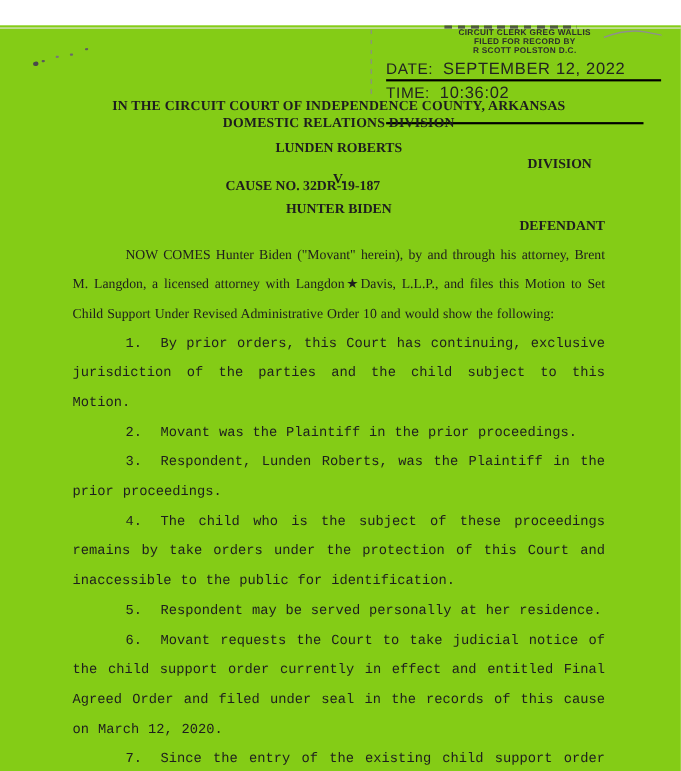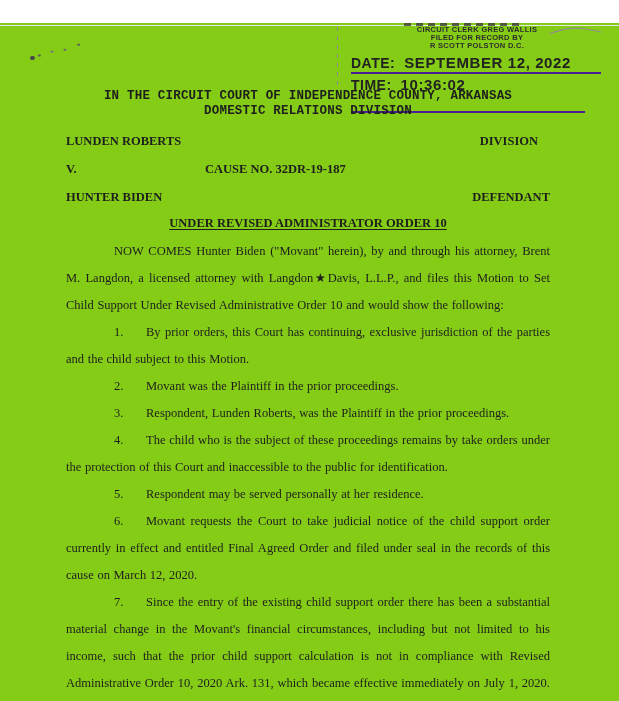--- a/index.html
+++ b/index.html
@@ -39,48 +39,48 @@
   .stamp{
     position:absolute;left:346px;top:3px;width:262px;
     font-family:"Liberation Sans", sans-serif;color:#222;
   }
   .stamp-small{
     font-size:7.5px;font-weight:bold;letter-spacing:.3px;text-align:center;line-height:8px;
     color:#2d2d2d;
   }
   .stamp-row{
     display:flex;align-items:baseline;gap:9px;
-    border-bottom:2px solid #4c1d95;
-    font-weight:bold;margin-left:5px;
+    border-bottom:2px solid #000000;
+    font-weight:normal;margin-left:5px;
   }
   .stamp-row.date{width:250px;margin-top:4px;padding-bottom:1px;}
   .stamp-row.time{width:234px;margin-top:2px;padding-bottom:18px;}
   .stamp-lbl{font-size:14px;letter-spacing:.5px;}
   .stamp-val{font-size:15px;letter-spacing:.6px;}
   
   .content{position:absolute;left:66px;top:66px;width:484px;}
   .court-header{
-    text-align:center;font-weight:bold;font-size:12.5px;line-height:15px;letter-spacing:.2px;font-family:Liberation Mono, monospace;
+    text-align:center;font-weight:bold;font-size:12.5px;line-height:15px;letter-spacing:.2px;
   }
   .caption{margin-top:8px;}
   .cap-row{position:relative;height:28px;display:flex;align-items:center;
-    font-weight:bold;font-size:12.5px;}
+    font-weight:bold;font-size:12.5px;flex-direction:column;}
   .cap-role{margin-left:auto;}
   .cap-role.plaintiff{margin-right:12px;}
   .cap-cause{position:absolute;left:139px;top:0;height:28px;display:flex;align-items:center;}
   .doc-title{
     margin-top:5px;text-align:center;font-weight:bold;font-size:12.5px;line-height:15px;
   }
   .doc-title .tline{text-decoration:underline;text-underline-offset:2px;}
   .para{
     margin:0;text-align:justify;line-height:27px;font-size:12.5px;
     word-spacing:.5px;
   }
   .intro{margin-top:7px;text-indent:48px;}
-  .num-para{text-indent:48px;}
+  .num-para{text-indent:48px;font-family:Liberation Mono, monospace;}
   .pnum{display:inline-block;width:32px;text-indent:0;}
 </style>
 </head>
 <body>
 
 <div class="page">
 
   <div class="top-edge-line"></div>
   <div class="scribble"></div>
   <div class="stamp-dashline"></div>
@@ -119,21 +119,20 @@
         <span>V.</span>
         <span class="cap-cause">CAUSE NO. 32DR-19-187</span>
       </div>
       <div class="cap-row">
         <span>HUNTER BIDEN</span>
         <span class="cap-role">DEFENDANT</span>
       </div>
     </div>
 
     <div class="doc-title">
-      <div class="tline">UNDER REVISED ADMINISTRATOR ORDER 10</div>
     </div>
 
     <p class="para intro">NOW COMES Hunter Biden ("Movant" herein), by and through his attorney, Brent M. Langdon, a licensed attorney with Langdon★Davis, L.L.P., and files this Motion to Set Child Support Under Revised Administrative Order 10 and would show the following:</p>
 
     <p class="para num-para"><span class="pnum">1.</span><span>By prior orders, this Court has continuing, exclusive jurisdiction of the parties and the child subject to this Motion.</span></p>
 
     <p class="para num-para"><span class="pnum">2.</span><span>Movant was the Plaintiff in the prior proceedings.</span></p>
 
     <p class="para num-para"><span class="pnum">3.</span><span>Respondent, Lunden Roberts, was the Plaintiff in the prior proceedings.</span></p>
 

